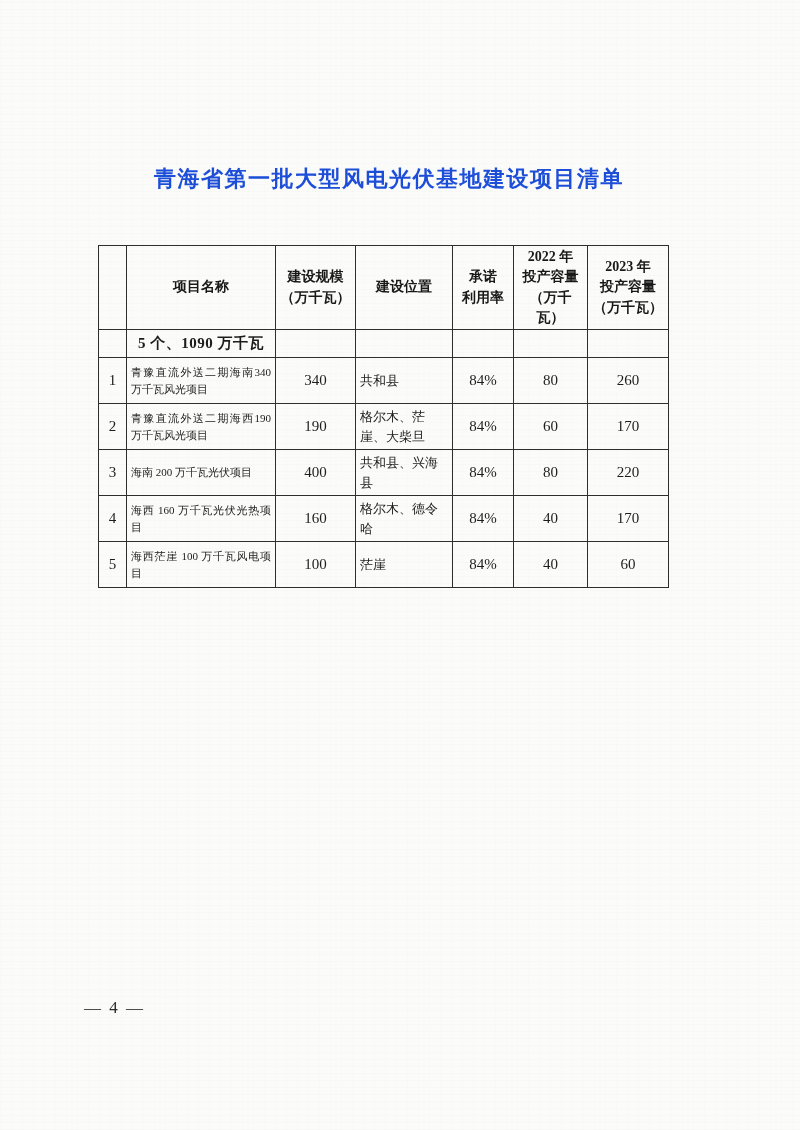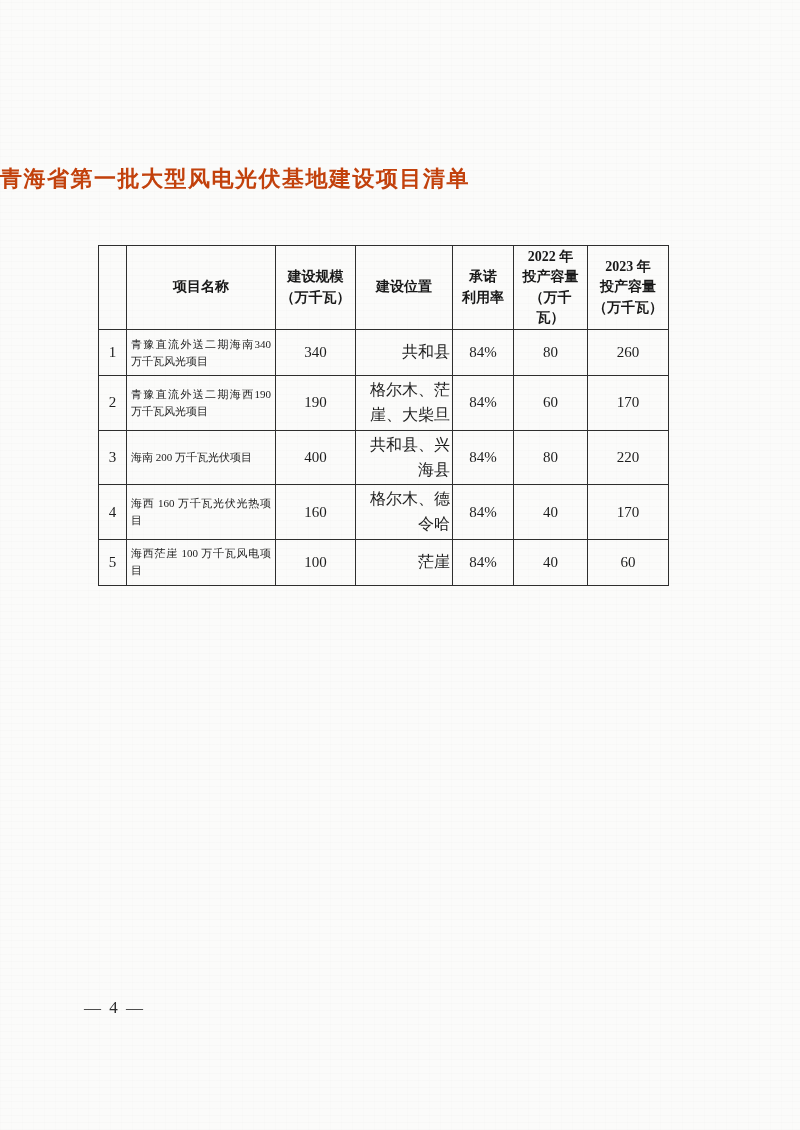--- a/index.html
+++ b/index.html
@@ -28,24 +28,25 @@
       repeating-linear-gradient(0deg, rgba(0,0,0,0.012) 0 1px, transparent 1px 7px),
       repeating-linear-gradient(90deg, rgba(0,0,0,0.008) 0 1px, transparent 1px 11px);
     pointer-events: none;
   }
 
   .doc-title {
     position: absolute;
     top: 164px;
     left: 0;
     width: 778px;            
+    text-align: center;
     font-size: 22px;
     font-weight: bold;
     letter-spacing: 1.5px;
-    color: #c2410c;
+    color: #1d4ed8;
   }
 
   table.project-table {
     position: absolute;
     left: 98px;
     top: 245px;
     width: 570px;
     border-collapse: collapse;
     table-layout: fixed;
     background: transparent;
@@ -95,23 +96,23 @@
   tr.data-row td { height: 46px; }
 
   td.name-cell {
     text-align: justify;
     padding: 2px 4px;
     font-size: 11px;
     line-height: 1.55;
   }
 
   td.loc-cell {
-    text-align: right;
+    text-align: left;
     padding: 2px 2px 2px 4px;
-    font-size: 16px;
+    font-size: 13px;
     line-height: 1.55;
   }
 
   .page-number {
     position: absolute;
     left: 84px;
     top: 998px;
     font-size: 17px;
     letter-spacing: 2px;
     color: #2c2c2c;
@@ -156,20 +157,29 @@
         <th>
           <div>2023 年</div>
           <div>投产容量</div>
           <div>（万千瓦）</div>
         </th>
       </tr>
     </thead>
 
     <tbody>
 
+      <tr class="subtotal-row">
+        <td></td>
+        <td class="name-cell">5 个、1090 万千瓦</td>
+        <td></td>
+        <td></td>
+        <td></td>
+        <td></td>
+        <td></td>
+      </tr>
 
       <tr class="data-row">
         <td>1</td>
         <td class="name-cell">青豫直流外送二期海南340 万千瓦风光项目</td>
         <td>340</td>
         <td class="loc-cell">共和县</td>
         <td>84%</td>
         <td>80</td>
         <td>260</td>
       </tr>

